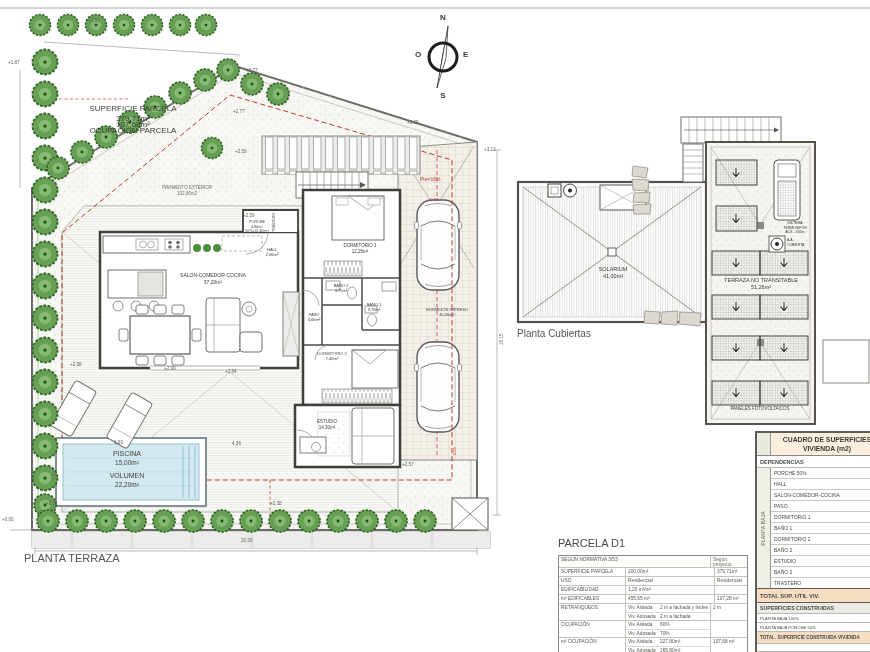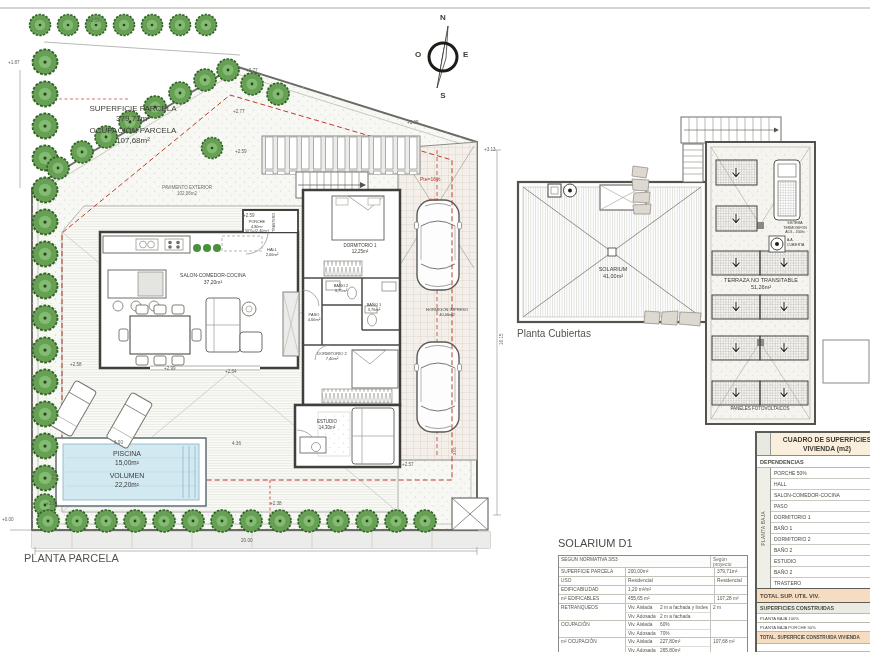--- a/index.html
+++ b/index.html
@@ -432,21 +432,21 @@
       </g>
     </g>
 
     <rect x="823" y="340" width="46" height="43" fill="#fff" stroke="#8a8a84" stroke-width="1"></rect>
   </g>
 </svg>
 
 <div class="L c s8" style="left:133px;top:104px">SUPERFICIE PARCELA</div>
 <div class="L c s8" style="left:133px;top:114px">379,71m²</div>
 <div class="L c s8" style="left:133px;top:126px">OCUPACIÓN PARCELA</div>
-<div class="L c s8" style="left:133px;top:136px">107,68m²</div>
+<div class="L c s8" style="left:133px;top:120px">107,68m²</div>
 <div class="L c s45 grey" style="left:187px;top:185px">PAVIMENTO EXTERIOR</div>
 <div class="L c s45 grey" style="left:187px;top:190.5px">102,06m2</div>
 
 <div class="L c s5" style="left:213px;top:272px">SALON-COMEDOR-COCINA</div>
 <div class="L c s5" style="left:213px;top:278.5px">37,20m²</div>
 <div class="L c s4" style="left:272px;top:248px">HALL</div>
 <div class="L c s4" style="left:272px;top:253px">2,06m²</div>
 <div class="L c s38" style="left:257px;top:220px">PORCHE</div>
 <div class="L c s38" style="left:257px;top:224.5px">4,80m²</div>
 <div class="L c s38" style="left:257px;top:229px">50%=(2,40m²)</div>
@@ -465,21 +465,21 @@
 <div class="L s35 r90" style="left:272px;top:232px">TRASTERO</div>
 <div class="L c s4" style="left:447px;top:308px">HORMIGÓN IMPRESO</div>
 <div class="L c s4" style="left:447px;top:313px">40,06m2</div>
 <div class="L s5 red" style="left:420px;top:176px">Pte=16%</div>
 
 <div class="L c s7" style="left:127px;top:450px">PISCINA</div>
 <div class="L c s65" style="left:127px;top:459px">15,00m²</div>
 <div class="L c s7" style="left:127px;top:472px">VOLUMEN</div>
 <div class="L c s65" style="left:127px;top:481px">22,20m²</div>
 
-<div class="L s11" style="left:24px;top:552px;color:#55554f">PLANTA PARCELA</div>
+<div class="L s11" style="left:24px;top:552px;color:#55554f">PLANTA TERRAZA</div>
 
 <div class="L dim" style="left:88px;top:18px">+2.53</div>
 <div class="L dim" style="left:8px;top:60px">+1.87</div>
 <div class="L dim" style="left:246px;top:68px">+2.77</div>
 <div class="L dim" style="left:233px;top:109px">+2.77</div>
 <div class="L dim" style="left:235px;top:149px">+2.59</div>
 <div class="L dim" style="left:243px;top:213px">+2.59</div>
 <div class="L dim" style="left:407px;top:120px">+3.05</div>
 <div class="L dim" style="left:484px;top:147px">+3.13</div>
 <div class="L dim" style="left:70px;top:362px">+2.58</div>
@@ -507,21 +507,21 @@
 <div class="L c s55" style="left:613px;top:273px">41,00m²</div>
 <div class="L c s55" style="left:761px;top:277px;background:#f5f4ef;padding:0 2px">TERRAZA NO TRANSITABLE</div>
 <div class="L c s55" style="left:761px;top:284px;background:#f5f4ef;padding:0 2px">51,26m²</div>
 <div class="L c s45" style="left:760px;top:406px;background:#f5f4ef;padding:0 2px">PANELES  FOTOVOLTAICOS</div>
 <div class="L c s35" style="left:795px;top:221px">SISTEMA</div>
 <div class="L c s35" style="left:795px;top:225.5px">TERMOSIFON</div>
 <div class="L c s35" style="left:795px;top:230px">ACS - 150lts</div>
 <div class="L s35" style="left:787px;top:238px">A.A.</div>
 <div class="L s35" style="left:787px;top:242.5px">CUBIERTA</div>
 
-<div class="L s11" style="left:558px;top:537px;color:#4a4a44">SOLARIUM D1</div>
+<div class="L s11" style="left:558px;top:537px;color:#4a4a44">PARCELA D1</div>
 <div class="pt">
   <div class="row head">
     <div class="c1" style="width:147px;border-right:1px solid #c3c3bc">SEGUN NORMATIVA 3/53</div>
     <div class="c4 grey">Según proyecto</div>
   </div>
   <div class="row">
     <div class="c1">SUPERFICIE PARCELA</div>
     <div class="c23">200,00m²</div>
     <div class="c4">379,71m²</div>
   </div>

